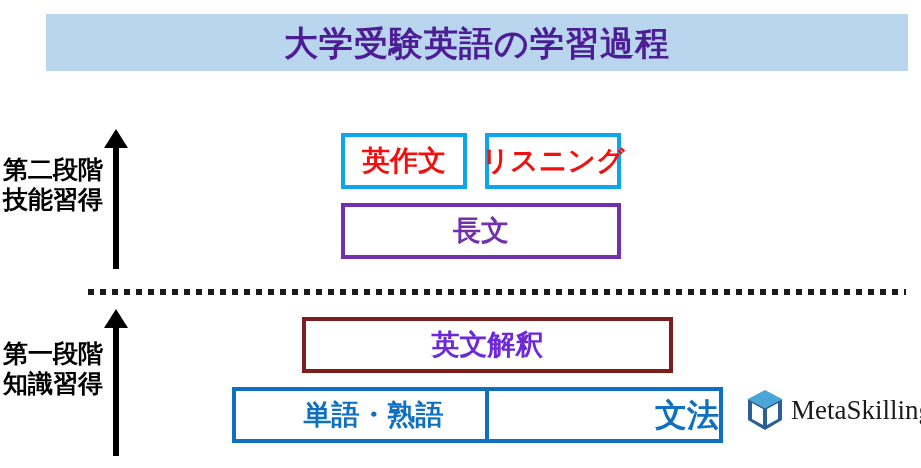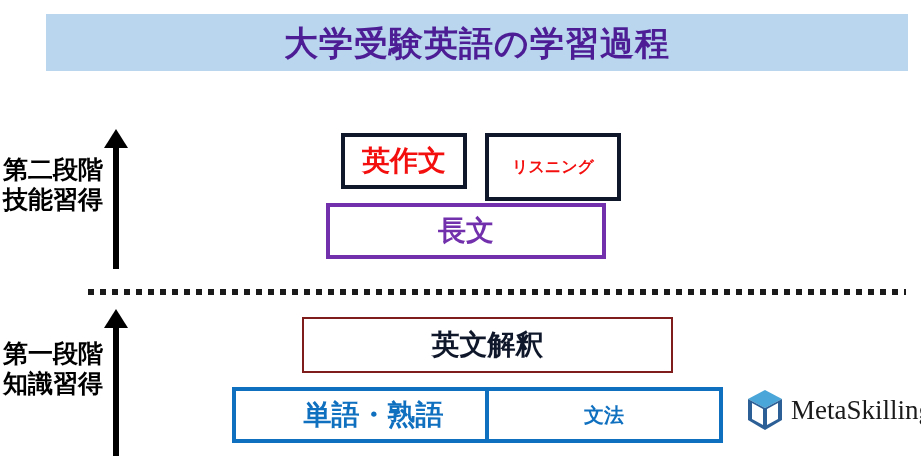--- a/index.html
+++ b/index.html
@@ -119,31 +119,31 @@
     position: absolute;
     background: #ffffff;
     display: flex;
     align-items: center;
     justify-content: center;
     box-sizing: border-box;
     font-weight: bold;
     line-height: 1;
     white-space: nowrap;
   }
-  .box.red    { border: 4px solid #0f172a; color: #f40f0f; }
+  .box.red    { border: 4px solid #0ea5e9; color: #f40f0f; }
   .box.purple { border: 4px solid #7230ad; color: #7230ad; }
-  .box.cyan   { border: 2px solid #7f1d1d; color: #0f172a; }
+  .box.cyan   { border: 4px solid #7f1d1d; color: #6d28d9; }
   .box.blue   { border: 4px solid #1070c0; color: #1070c0; }
 
   #box-eisakubun { left: 341px; top: 133px; width: 126px; height: 56px; font-size: 28px; }
-  #box-listening { left: 485px; top: 133px; width: 136px; height: 68px; font-size: 16px; }
-  #box-chobun    { left: 326px; top: 203px; width: 280px; height: 56px; font-size: 28px; }
+  #box-listening { left: 485px; top: 133px; width: 136px; height: 56px; font-size: 28px; }
+  #box-chobun    { left: 341px; top: 203px; width: 280px; height: 56px; font-size: 28px; }
   #box-kaishaku  { left: 302px; top: 317px; width: 371px; height: 56px; font-size: 28px; }
   #box-tango     { left: 232px; top: 387px; width: 283px; height: 56px; font-size: 28px; }
-  #box-bunpou    { left: 485px; top: 387px; width: 238px; height: 56px; font-size: 20px; }
+  #box-bunpou    { left: 485px; top: 387px; width: 238px; height: 56px; font-size: 32px; justify-content: flex-end; }
 
   
   .logo {
     position: absolute;
     left: 746px;
     top: 389px;
     display: flex;
     align-items: center;
     gap: 7px;
   }

